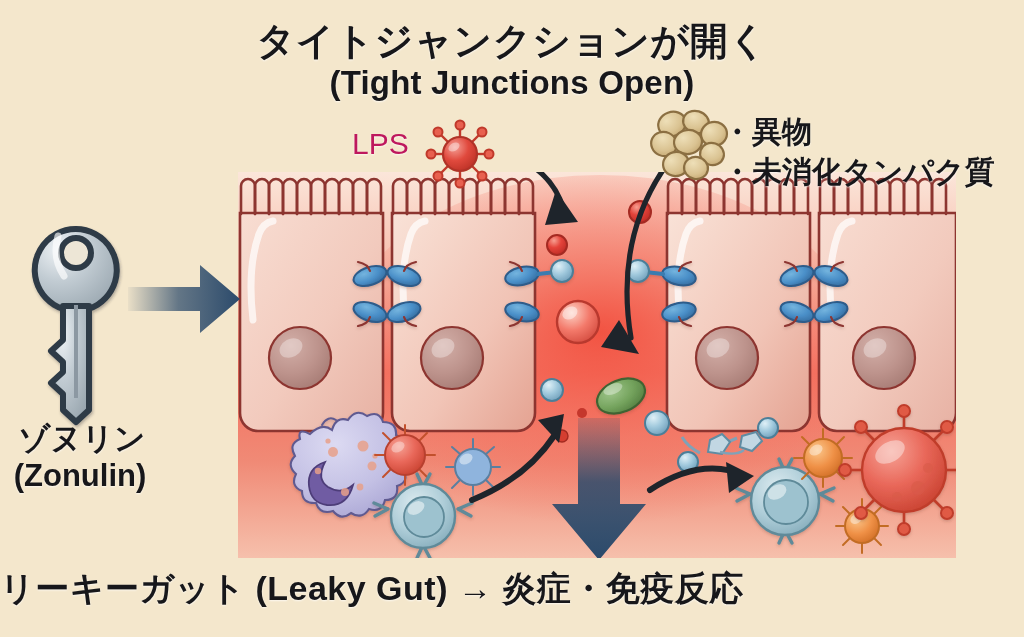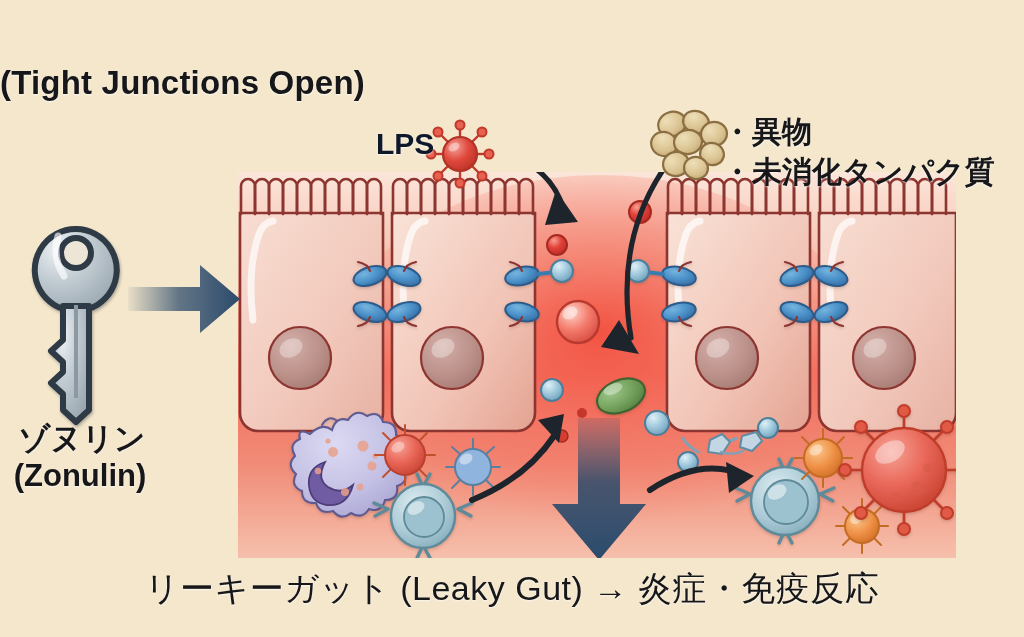--- a/index.html
+++ b/index.html
@@ -13,48 +13,47 @@
   #stage{position:absolute;left:0;top:0;width:1024px;height:637px;}
   .abs{position:absolute;}
 
   
   .ttl-jp{
     position:absolute;left:0;top:16px;width:1024px;text-align:center;
     font-size:38px;font-weight:bold;color:#17171a;letter-spacing:0.5px;
     text-shadow:0 1px 2px rgba(255,255,255,.75);
   }
   .ttl-en{
-    position:absolute;left:0;top:64px;width:1024px;text-align:left;
+    position:absolute;left:0;top:64px;width:1024px;text-align:center;
     font-size:33px;font-weight:bold;color:#17171a;letter-spacing:0.2px;
     text-shadow:0 1px 2px rgba(255,255,255,.75);
   }
   .lps-label{
     position:absolute;left:352px;top:127px;
-    font-size:30px;font-weight:bold;color:#0f172a;
+    font-size:30px;font-weight:normal;color:#be185d;
     text-shadow:0 1px 2px rgba(255,255,255,.7);
-    margin-left:24px;
   }
   .bullets{
     position:absolute;left:722px;top:112px;
     font-size:30px;font-weight:bold;color:#17171a;line-height:1.33;
     text-shadow:0 1px 2px rgba(255,255,255,.7);
   }
   .zon-jp{
     position:absolute;left:-2px;top:418px;width:168px;text-align:center;
     font-size:31px;font-weight:bold;color:#17171a;
     text-shadow:0 1px 2px rgba(255,255,255,.7);
   }
   .zon-en{
     position:absolute;left:-4px;top:458px;width:168px;text-align:center;
     font-size:31px;font-weight:bold;color:#17171a;
     text-shadow:0 1px 2px rgba(255,255,255,.7);
   }
   .bottom-cap{
-    position:absolute;left:0;top:566px;width:1024px;text-align:center;
-    font-size:34px;font-weight:normal;color:#17171a;letter-spacing:0.5px;
+    position:absolute;left:0;top:566px;width:1024px;
+    font-size:34px;font-weight:bold;color:#17171a;letter-spacing:0.5px;
     text-shadow:0 1px 2px rgba(255,255,255,.7);
   }
 </style>
 </head>
 <body style="background: rgb(244, 231, 204);">
 
 <div id="stage">
 
   <svg class="abs" style="left:0;top:0" width="1024" height="637" viewBox="0 0 1024 637">
     <defs>
@@ -547,20 +546,21 @@
       <ellipse cx="46" cy="14" rx="13" ry="11" transform="rotate(15 46 14)"></ellipse>
       <ellipse cx="64" cy="26" rx="13" ry="12" transform="rotate(-10 64 26)"></ellipse>
       <ellipse cx="14" cy="36" rx="13" ry="12" transform="rotate(25 14 36)"></ellipse>
       <ellipse cx="38" cy="34" rx="14" ry="12" transform="rotate(-8 38 34)"></ellipse>
       <ellipse cx="62" cy="46" rx="12" ry="11" transform="rotate(18 62 46)"></ellipse>
       <ellipse cx="26" cy="56" rx="13" ry="12" transform="rotate(-15 26 56)"></ellipse>
       <ellipse cx="46" cy="60" rx="12" ry="11" transform="rotate(10 46 60)"></ellipse>
     </g>
   </svg>
 
+  <div class="ttl-jp">タイトジャンクションが開く</div>
   <div class="ttl-en">(Tight Junctions Open)</div>
   <div class="lps-label">LPS</div>
 
   <div class="bullets">
     <div>・異物</div>
     <div>・未消化タンパク質</div>
   </div>
 
   <div class="zon-jp">ゾヌリン</div>
   <div class="zon-en">(Zonulin)</div>

